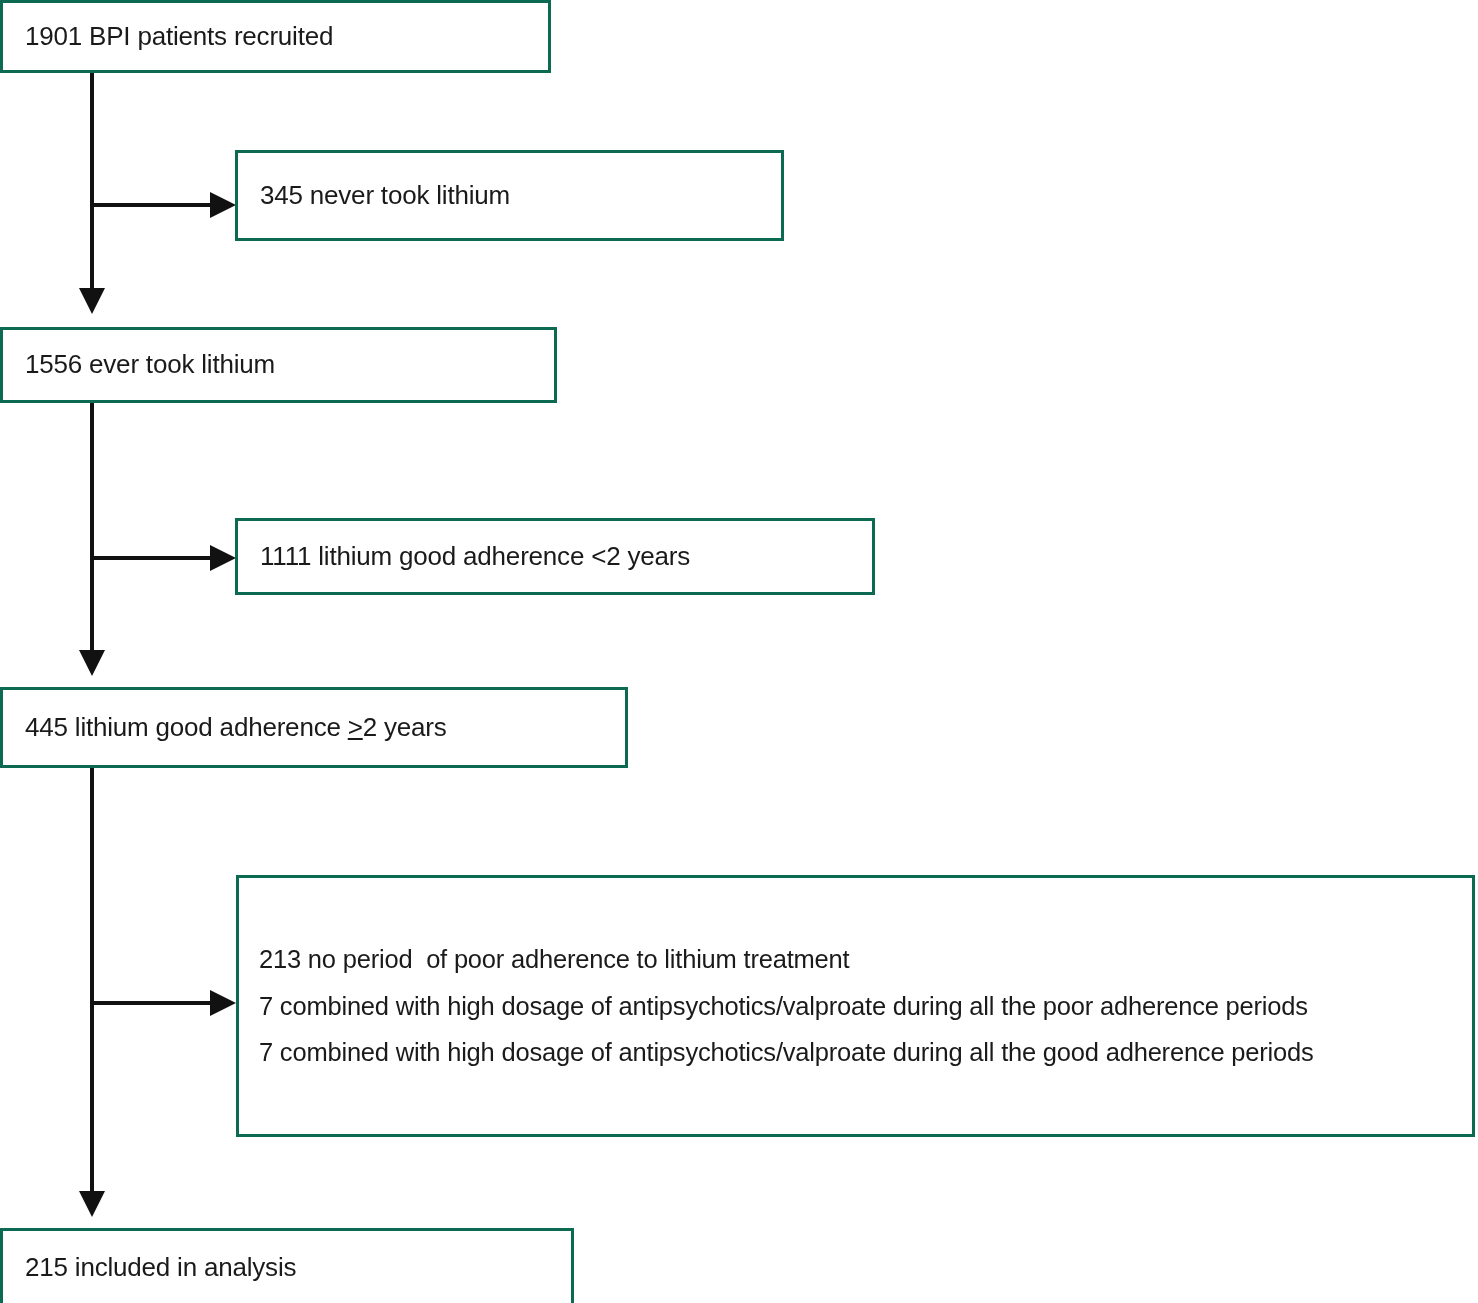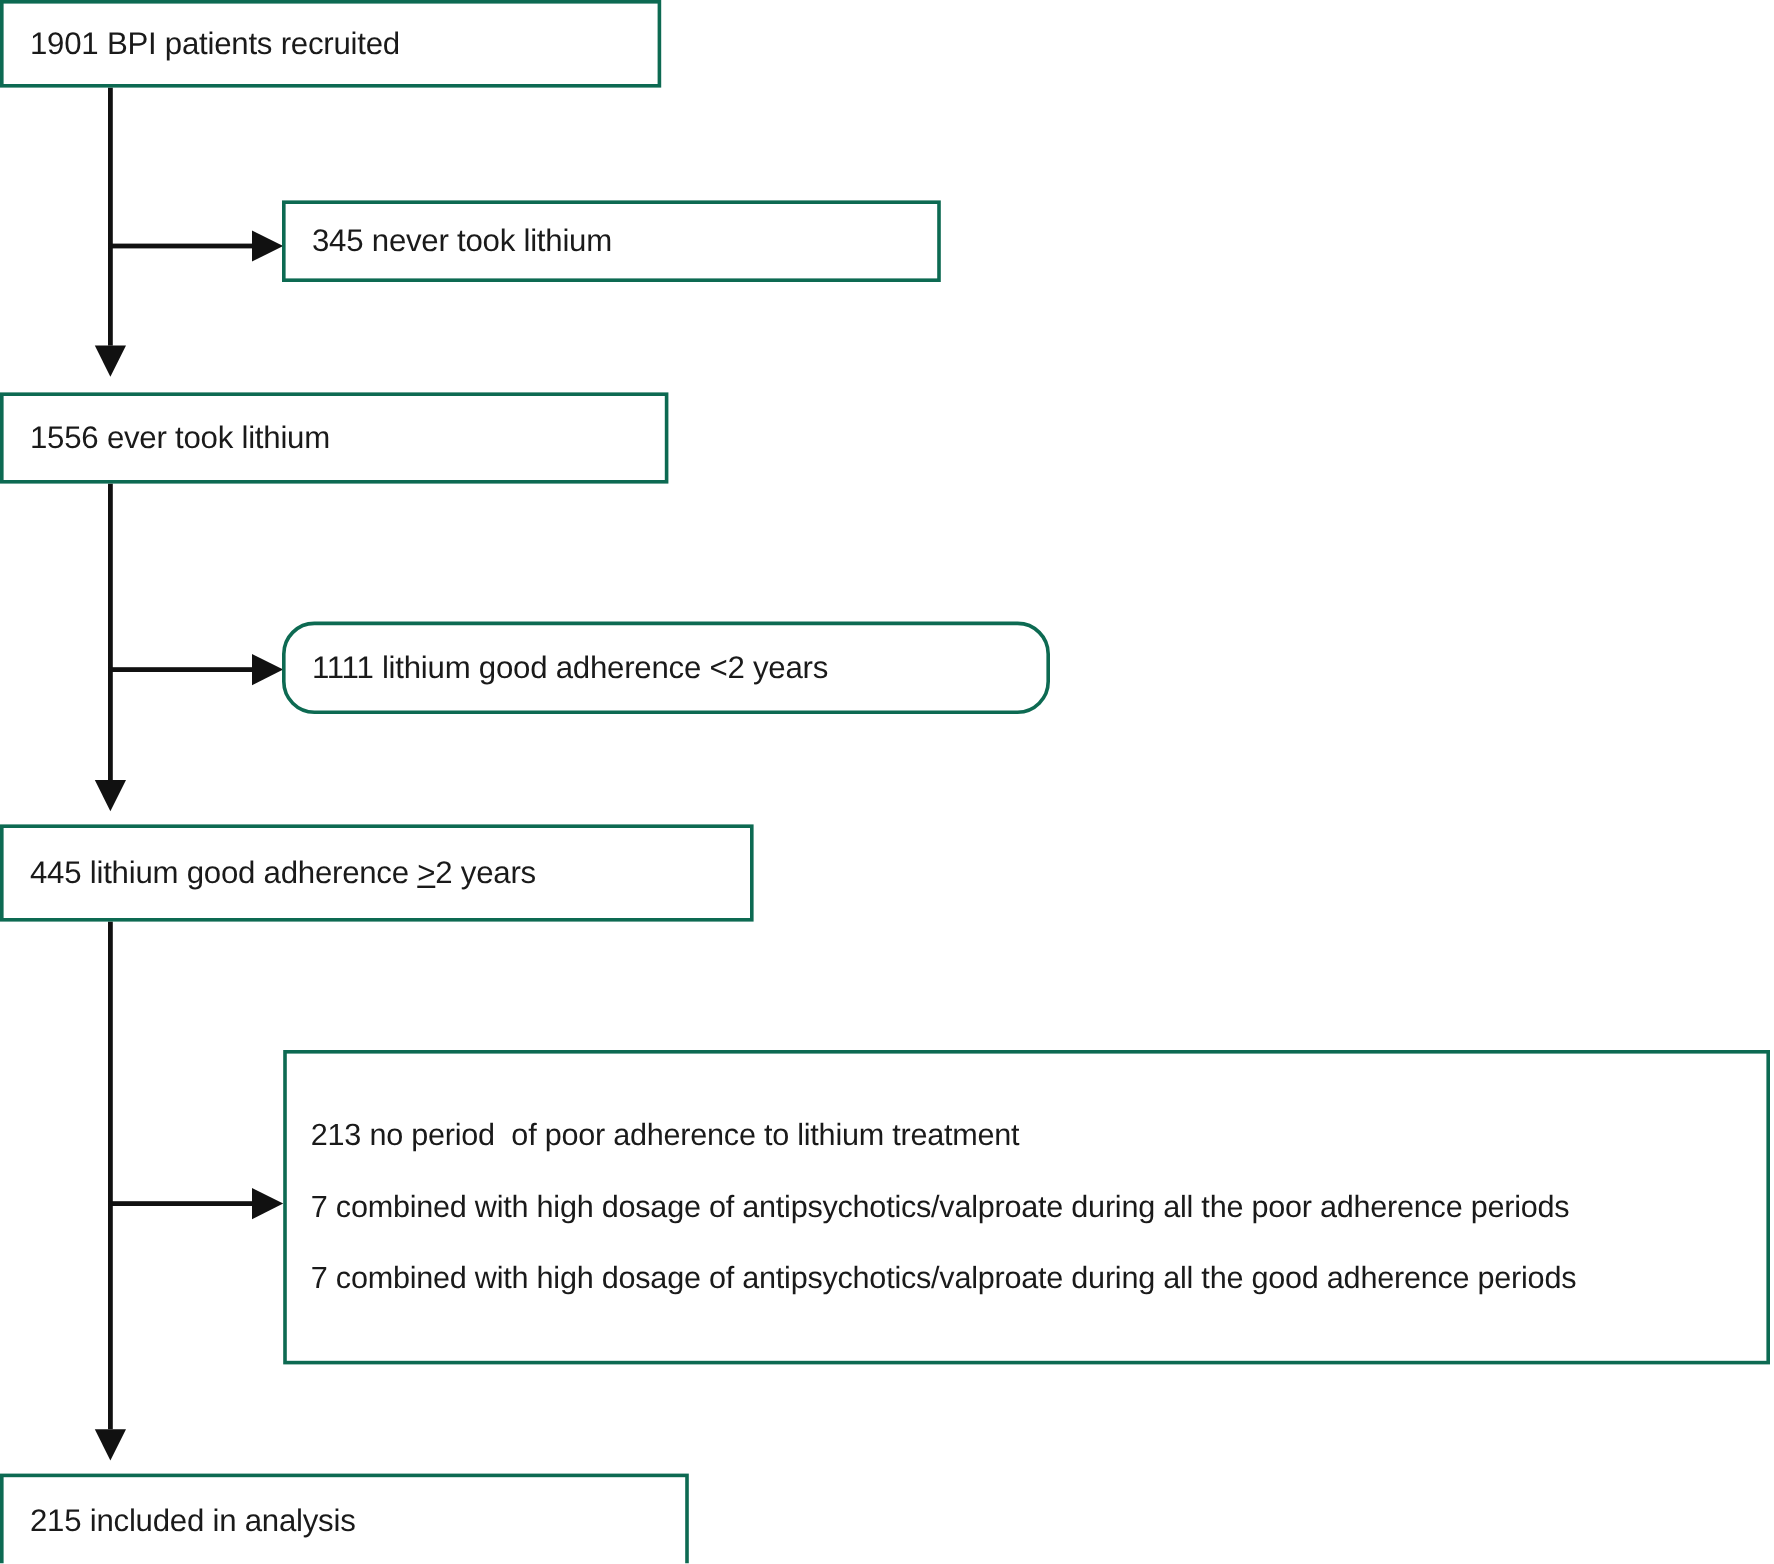--- a/index.html
+++ b/index.html
@@ -86,37 +86,37 @@
   <div class="connector v-line" style="left:90px; top:767px; height:424px;"></div>
   <div class="arrow-down" style="left:79px; top:1191px;"></div>
 
   <div class="connector h-line" style="left:90px; top:1001px; width:132px;"></div>
   <div class="arrow-right" style="left:210px; top:990px;"></div>
 
   <div class="box" style="left:0px; top:0px; width:551px; height:73px;">
     <div class="box-text">1901 BPI patients recruited</div>
   </div>
 
-  <div class="box" style="left:235px; top:167px; width:549px; height:68px;">
+  <div class="box" style="left:235px; top:150px; width:549px; height:91px;">
     <div class="box-text">345 never took lithium</div>
   </div>
 
   <div class="box" style="left:0px; top:327px; width:557px; height:76px;justify-content:center;">
     <div class="box-text">1556 ever took lithium</div>
   </div>
 
-  <div class="box" style="left:235px; top:518px; width:640px; height:77px;border-radius:27px;">
+  <div class="box" style="left:235px; top:518px; width:640px; height:77px;">
     <div class="box-text">1111 lithium good adherence &lt;2 years</div>
   </div>
 
   <div class="box" style="left:0px; top:687px; width:628px; height:81px;">
     <div class="box-text"><span>445 lithium good adherence </span><span class="geq">&gt;</span><span>2 years</span></div>
   </div>
 
-  <div class="box multiline" style="left:236px; top:875px; width:1239px; height:262px;gap:13px;">
+  <div class="box multiline" style="left:236px; top:875px; width:1239px; height:262px;">
     <div class="box-text">213 no period  of poor adherence to lithium treatment</div>
     <div class="box-text">7 combined with high dosage of antipsychotics/valproate during all the poor adherence periods</div>
     <div class="box-text">7 combined with high dosage of antipsychotics/valproate during all the good adherence periods</div>
   </div>
 
   <div class="box" style="left:0px; top:1228px; width:574px; height:80px;">
     <div class="box-text">215 included in analysis</div>
   </div>
 
 </div>

